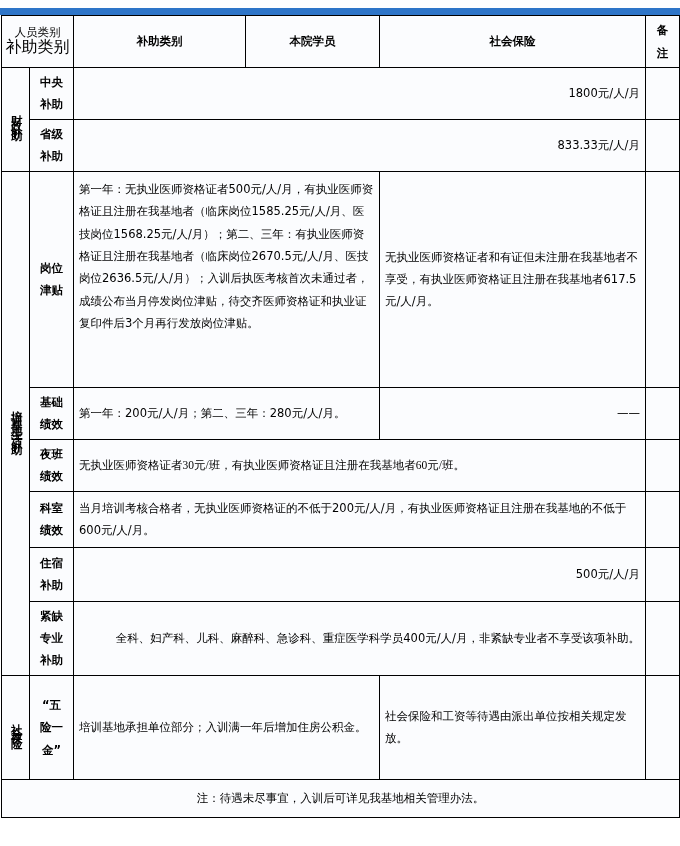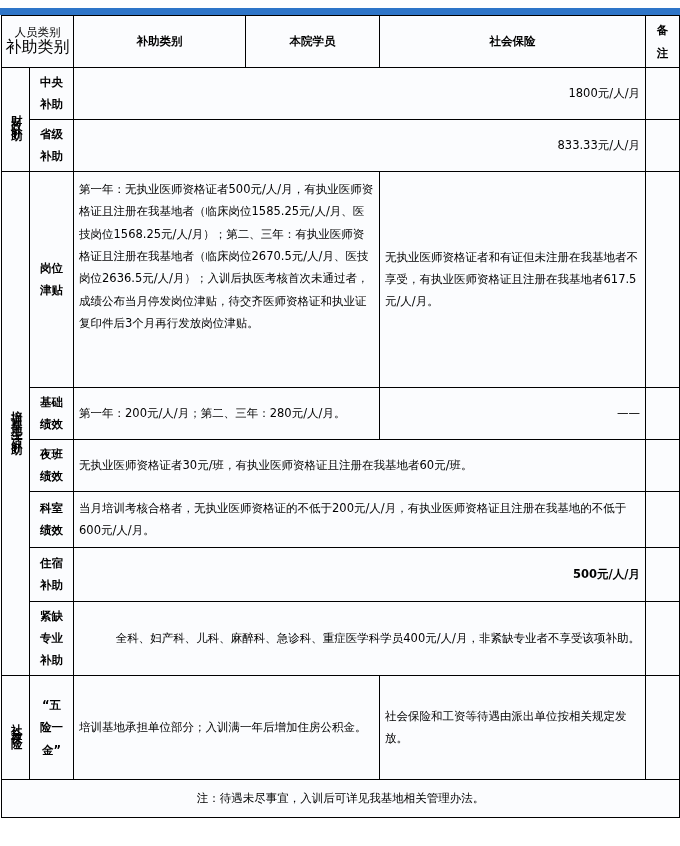--- a/index.html
+++ b/index.html
@@ -220,39 +220,39 @@
           <td class="body-text" colspan="2" style="height:52px;">第一年：200元/人/月；第二、三年：280元/人/月。</td>
           <td class="ctr">——</td>
           <td class="remark-cell"></td>
         </tr>
 
         <tr class="tint">
           <td class="subcat">
             <span class="two">夜班</span>
             <span class="two">绩效</span>
           </td>
-          <td class="body-text" colspan="3" style="height:48px;">无执业医师资格证者30元/班，有执业医师资格证且注册在我基地者60元/班。</td>
+          <td class="body-text" colspan="3" style="height:48px;font-family:Liberation Serif, serif;">无执业医师资格证者30元/班，有执业医师资格证且注册在我基地者60元/班。</td>
           <td class="remark-cell"></td>
         </tr>
 
         <tr class="plain">
           <td class="subcat">
             <span class="two">科室</span>
             <span class="two">绩效</span>
           </td>
           <td class="body-text" colspan="3" style="height:56px;">当月培训考核合格者，无执业医师资格证的不低于200元/人/月，有执业医师资格证且注册在我基地的不低于600元/人/月。</td>
           <td class="remark-cell"></td>
         </tr>
 
         <tr class="tint">
           <td class="subcat">
             <span class="two">住宿</span>
             <span class="two">补助</span>
           </td>
-          <td class="ctr" colspan="3" style="height:54px;font-weight:bold;">500元/人/月</td>
+          <td class="ctr" colspan="3" style="height:54px;">500元/人/月</td>
           <td class="remark-cell"></td>
         </tr>
 
         <tr class="plain">
           <td class="subcat">
             <span class="two">紧缺</span>
             <span class="two">专业</span>
             <span class="two">补助</span>
           </td>
           <td class="body-text" colspan="3" style="height:72px;text-align:right;">全科、妇产科、儿科、麻醉科、急诊科、重症医学科学员400元/人/月，非紧缺专业者不享受该项补助。</td>

